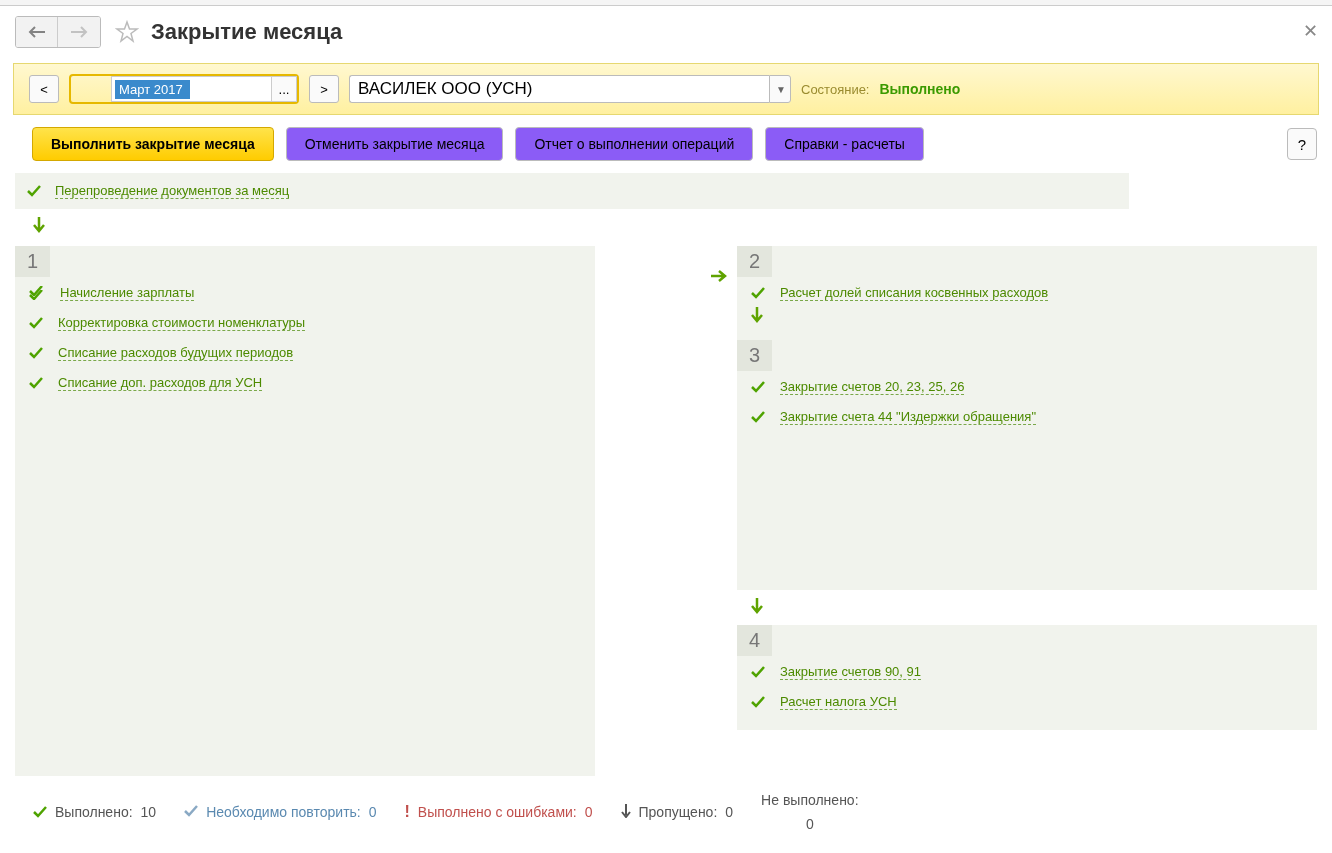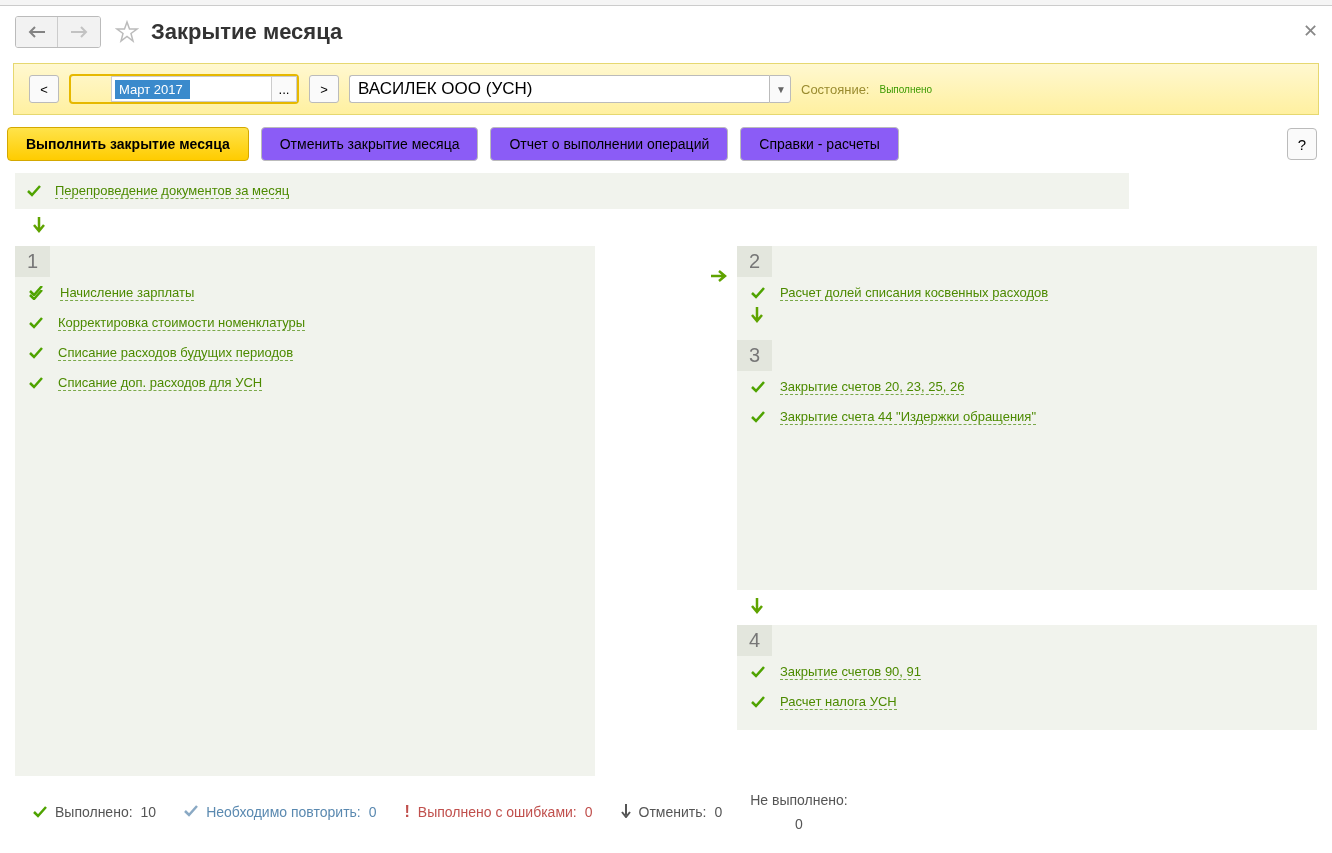--- a/index.html
+++ b/index.html
@@ -120,25 +120,25 @@
   .org-drop {
     width: 22px;
     border: 1px solid #bbb;
     background: #fafafa;
     border-radius: 0 3px 3px 0;
     cursor: pointer;
     font-size:10px;
     color:#666;
   }
   .state-label { color: #9a8b2f; }
-  .state-value { color: #3b9a00; font-weight: normal; font-size:10px; }
+  .state-value { color: #3b9a00; font-weight: bold; font-size:14px; }
   .toolbar {
     display: flex;
     align-items: center;
-    padding: 12px 7px;
+    padding: 12px 32px;
     gap: 12px;
     position: relative;
   }
   .btn {
     height: 34px;
     padding: 0 18px;
     border: 1px solid #bbb;
     border-radius: 4px;
     background: #8b5cf6;
     font-size: 14px;
@@ -431,21 +431,21 @@
     </span>
     <span class="f-red" style="display:flex;align-items:center;gap:8px;">
       <span style="color:#c0504d;font-weight:bold;font-size:16px;">!</span>
       <span>Выполнено с ошибками:</span>
       <span>0</span>
     </span>
     <span class="f-dark" style="display:flex;align-items:center;gap:8px;">
       <span><svg width="10" height="14" viewBox="0 0 10 14">
             <path d="M5 0 V11 M1 8 L5 13 L9 8" stroke="#555" stroke-width="2" fill="none"></path>
           </svg></span>
-      <span>Отменить:</span>
+      <span>Пропущено:</span>
       <span>0</span>
     </span>
     <span class="f-dark" style="display:flex;align-items:center;gap:8px;flex-direction:column;">
       <span>Не выполнено:</span>
       <span>0</span>
     </span>
   </div>
 
 </div>
 

